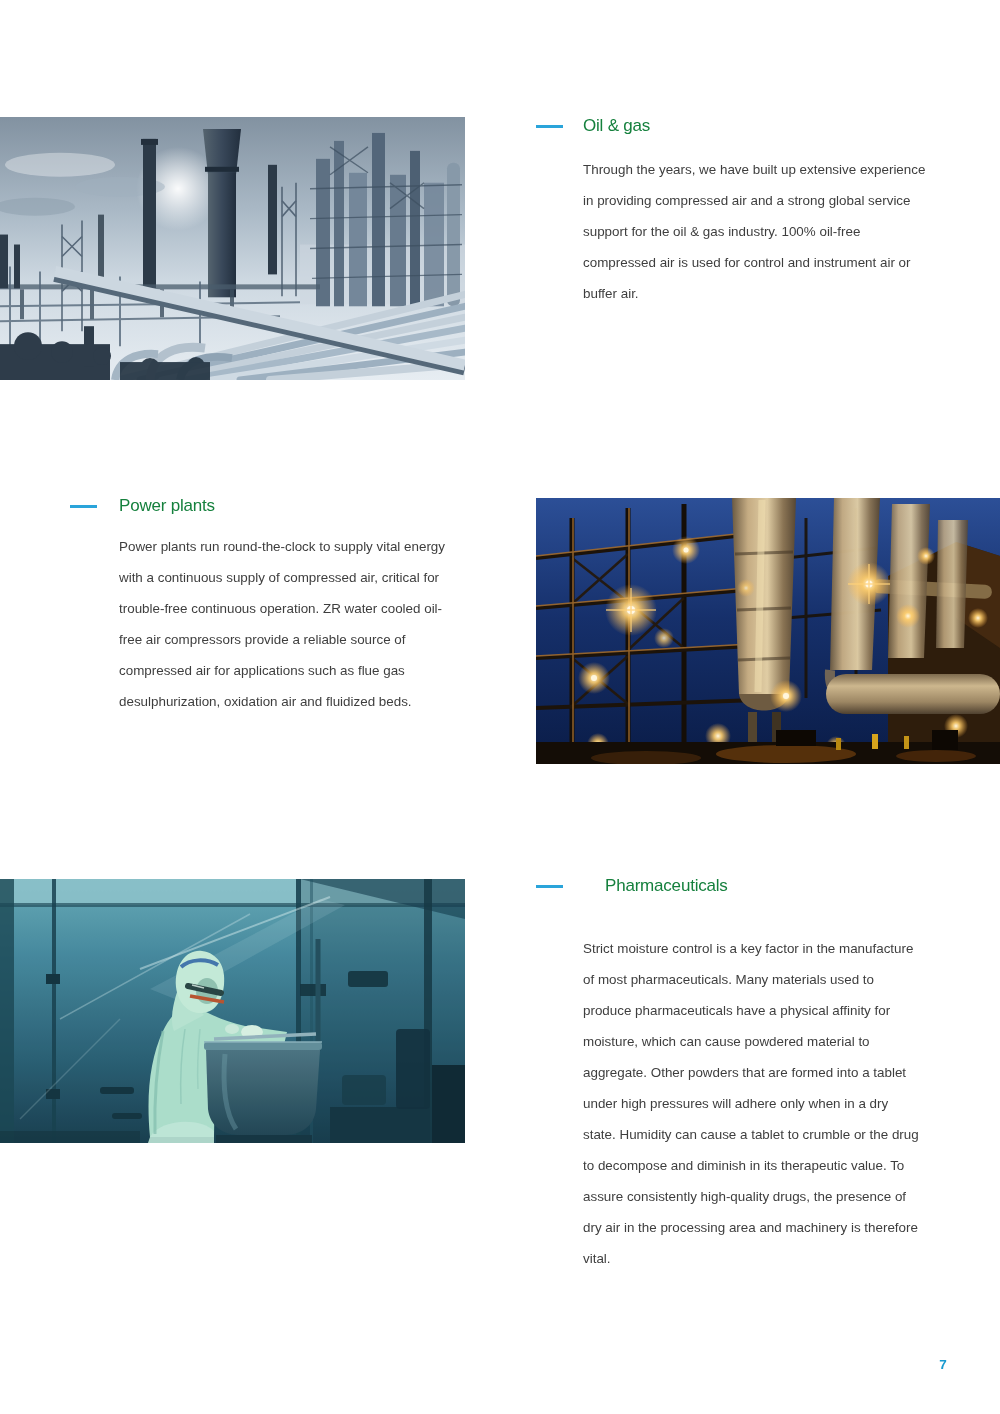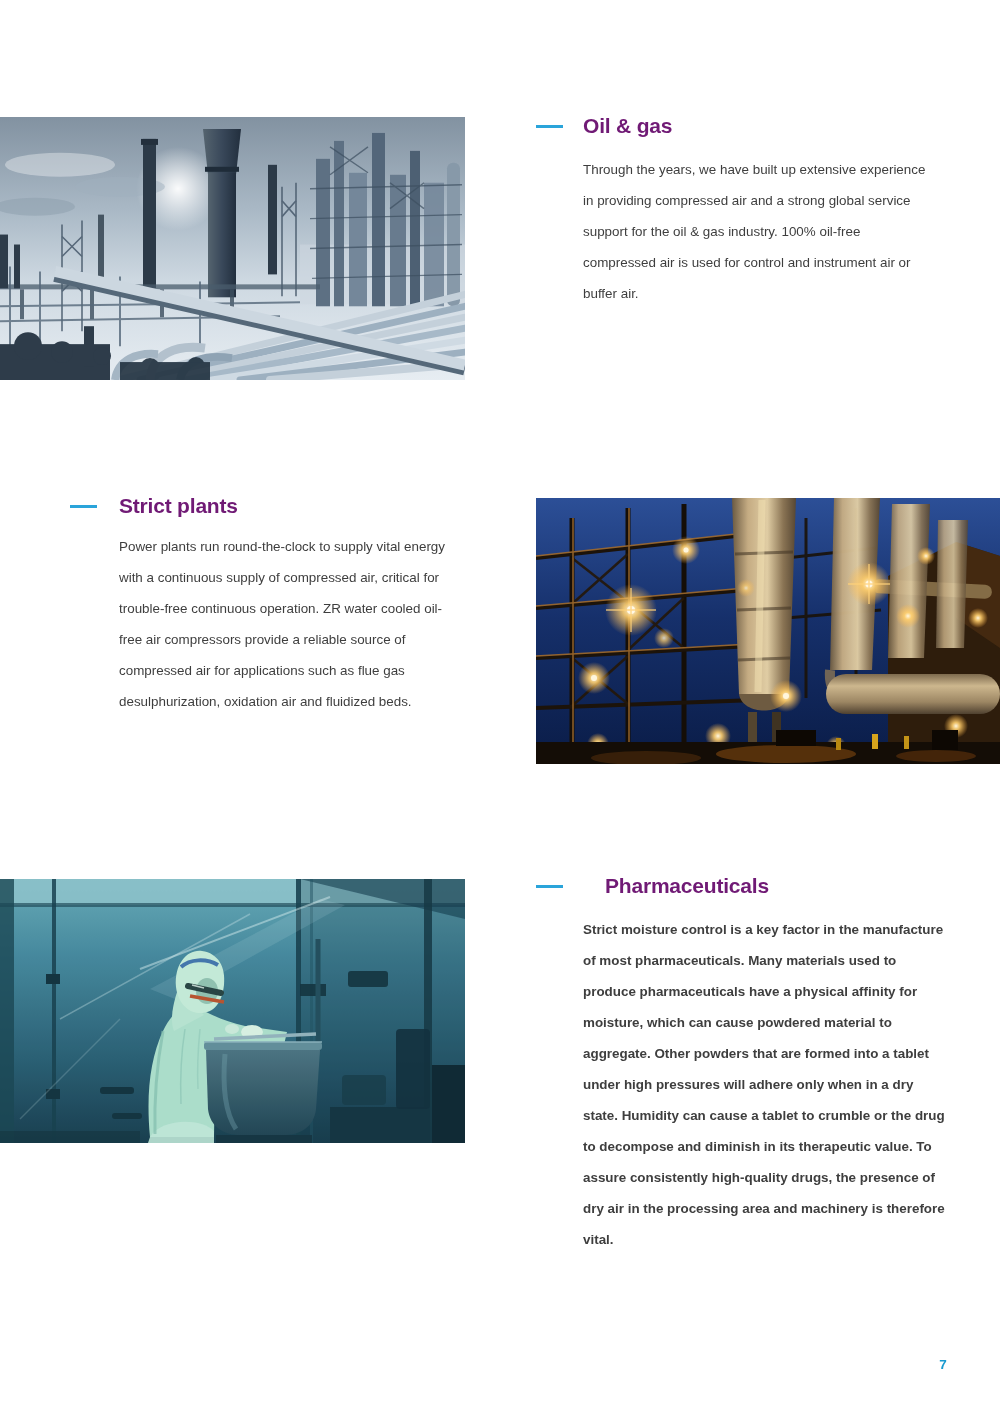--- a/index.html
+++ b/index.html
@@ -17,36 +17,36 @@
   .photo-power{left:536px;top:498px;width:464px;height:266px;}
   .photo-pharma{left:0;top:879px;width:465px;height:264px;}
 
   .dash{position:absolute;width:27px;height:3px;background:#2aa4da;}
   .dash-oil{left:536px;top:125px;}
   .dash-power{left:70px;top:505px;}
   .dash-pharma{left:536px;top:885px;}
 
   h2.title{
     position:absolute;margin:0;
-    font-size:21px;line-height:28px;font-weight:700;
-    color:#701a75;letter-spacing:-0.2px;
+    font-size:17px;line-height:28px;font-weight:400;
+    color:#15803d;letter-spacing:-0.2px;
   }
   .t-oil{left:583px;top:112px;}
   .t-power{left:119px;top:492px;}
   .t-pharma{left:605px;top:872px;}
 
   p.body{
     position:absolute;margin:0;
     font-size:13.4px;line-height:31px;
     color:#3e3e3e;
     white-space:pre-line;
   }
   .b-oil{left:583px;top:154px;width:372px;}
   .b-power{left:119px;top:531px;width:362px;}
-  .b-pharma{left:583px;top:914px;width:372px;font-weight:bold;}
+  .b-pharma{left:583px;top:933px;width:372px;}
 
   .page-number{
     position:absolute;left:930px;top:1357px;width:26px;
     text-align:center;
     font-size:13.5px;font-weight:700;color:#1a9bd0;
   }
 </style>
 </head>
 <body>
 
@@ -163,21 +163,21 @@
   </div>
   <div class="dash dash-oil"></div>
   <h2 class="title t-oil">Oil &amp; gas</h2>
   <p class="body b-oil">Through the years, we have built up extensive experience
 in providing compressed air and a strong global service
 support for the oil &amp; gas industry. 100% oil-free
 compressed air is used for control and instrument air or
 buffer air.</p>
 
   <div class="dash dash-power"></div>
-  <h2 class="title t-power">Strict plants</h2>
+  <h2 class="title t-power">Power plants</h2>
   <p class="body b-power">Power plants run round-the-clock to supply vital energy
 with a continuous supply of compressed air, critical for
 trouble-free continuous operation. ZR water cooled oil-
 free air compressors provide a reliable source of
 compressed air for applications such as flue gas
 desulphurization, oxidation air and fluidized beds.</p>
   <div class="photo photo-power" role="img" aria-label="power-plant-night-photo">
     <svg viewBox="0 0 464 266" preserveAspectRatio="none">
       <defs>
         <linearGradient id="psky" x1="0" y1="0" x2="0" y2="1">

